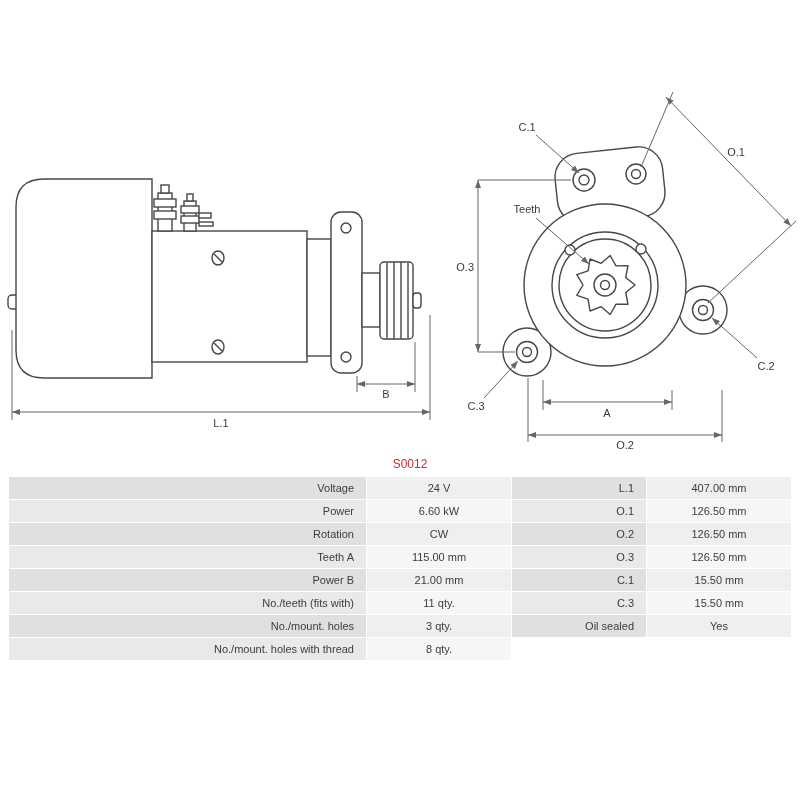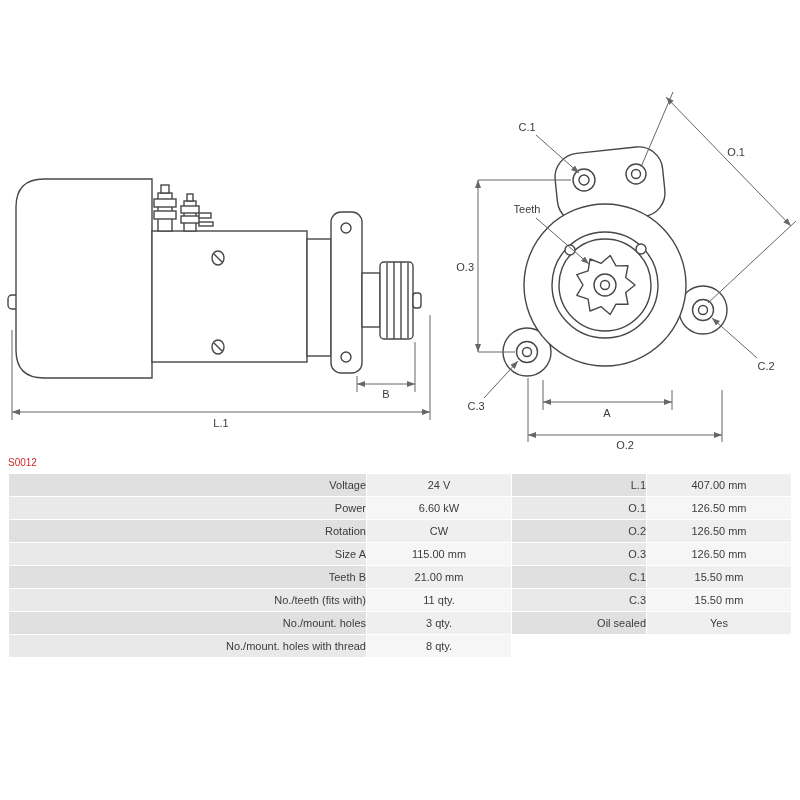--- a/index.html
+++ b/index.html
@@ -7,27 +7,27 @@
   body {
     width:800px; height:800px;
     font-family:"Liberation Sans", sans-serif;
     color:#3c3c3c;
   }
   .page { width:800px; height:800px; position:relative; overflow:hidden; background:#fff; }
   svg.diagram { display:block; }
   .outline { stroke:#474747; stroke-width:1.4; fill:#ffffff; }
   .dim line { stroke:#666; stroke-width:1; fill:none; }
   .dim text { fill:#3a3a3a; font-size:11px; stroke:none; }
-  .part-number { margin:2px 0 5px 8px; font-size:10px; color:#cc2a2a; }
+  .part-number { margin:2px 0 5px 20px; font-size:12px; color:#cc2a2a;text-align:center; }
   table.specs {
     margin:0 8px; width:784px;
     border-collapse:separate; border-spacing:1px;
     table-layout:fixed; font-size:11px; color:#3c3c3c;
   }
-  table.specs td { padding:5px 0; overflow:hidden; white-space:nowrap; }
+  table.specs td { padding:5px 12px; overflow:hidden; white-space:nowrap; }
   td.lbl  { text-align:right; }
   td.val  { text-align:center; }
   td.valr { text-align:center; padding-right:12px; }
   tr:nth-child(odd)  td.lbl  { background:#e0e0e0; }
   tr:nth-child(odd)  td.val,
   tr:nth-child(odd)  td.valr { background:#efefef; }
   tr:nth-child(even) td.lbl  { background:#e9e9e9; }
   tr:nth-child(even) td.val,
   tr:nth-child(even) td.valr { background:#f6f6f6; }
   td.blank { background:#ffffff !important; }
@@ -189,27 +189,27 @@
         <td class="lbl">O.1</td>
         <td class="valr">126.50 mm</td>
       </tr>
       <tr>
         <td class="lbl">Rotation</td>
         <td class="val">CW</td>
         <td class="lbl">O.2</td>
         <td class="valr">126.50 mm</td>
       </tr>
       <tr>
-        <td class="lbl">Size A</td>
+        <td class="lbl">Teeth A</td>
         <td class="val">115.00 mm</td>
         <td class="lbl">O.3</td>
         <td class="valr">126.50 mm</td>
       </tr>
       <tr>
-        <td class="lbl">Teeth B</td>
+        <td class="lbl">Power B</td>
         <td class="val">21.00 mm</td>
         <td class="lbl">C.1</td>
         <td class="valr">15.50 mm</td>
       </tr>
       <tr>
         <td class="lbl">No./teeth (fits with)</td>
         <td class="val">11 qty.</td>
         <td class="lbl">C.3</td>
         <td class="valr">15.50 mm</td>
       </tr>

